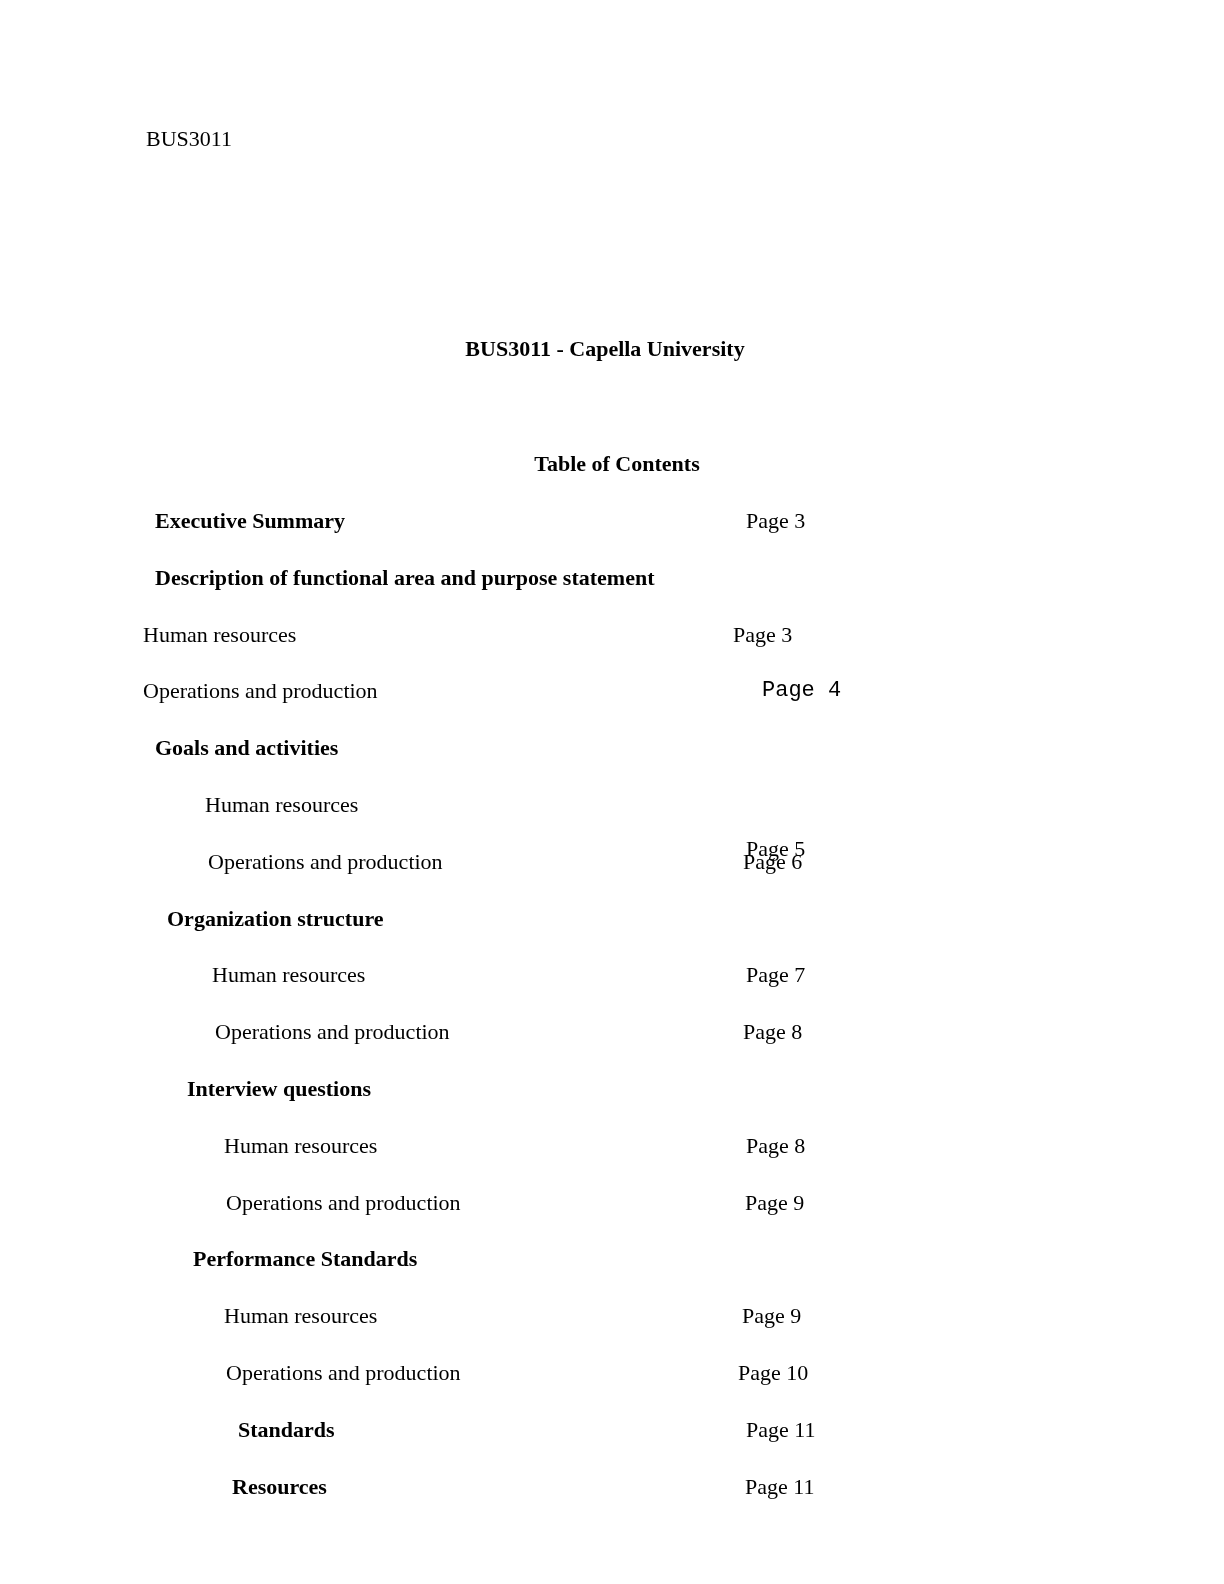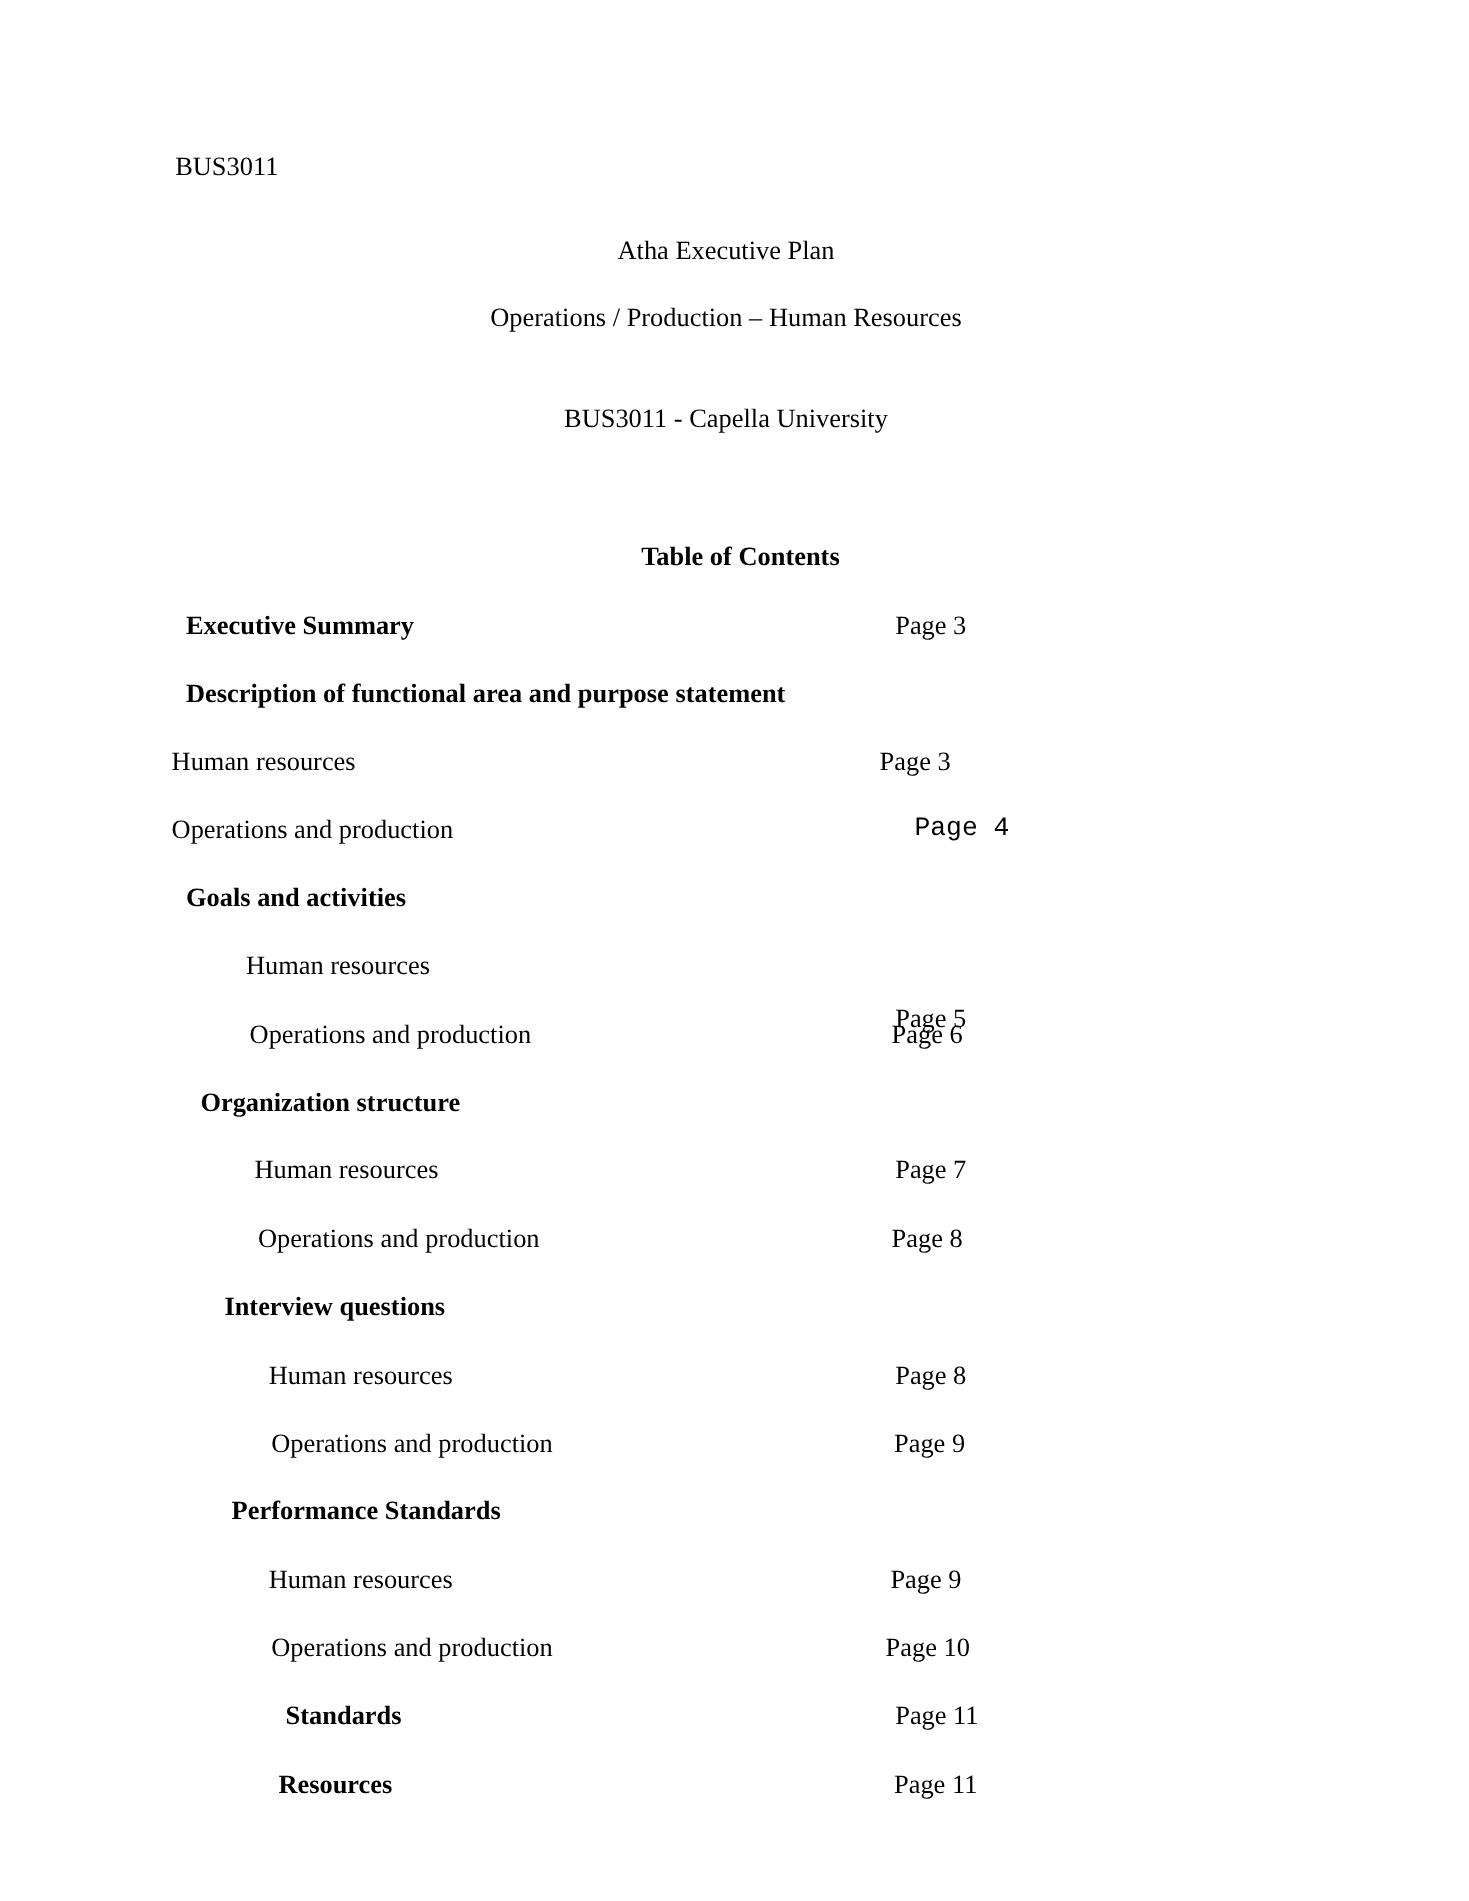--- a/index.html
+++ b/index.html
@@ -26,21 +26,21 @@
     position: absolute;
     left: 0;
     width: 1210px;
     text-align: center;
     white-space: nowrap;
   }
   .bold { font-weight: bold; margin-left: 12px; }
   .course-code { top: 128px; left: 120px; margin-left: 26px; }
   .title-line1 { top: 198px; }
   .title-line2 { top: 254px; }
-  .title-line3 { top: 338px; }
+  .title-line3 { top: 338px; font-weight: bold; }
   .toc-heading { top: 453px; }
   .toc-row {
     position: absolute;
     left: 0;
     width: 100%;
     height: 34px;
   }
   .toc-label {
     position: absolute;
     top: 0;
@@ -52,23 +52,21 @@
     white-space: nowrap;
   }
 </style>
 </head>
 <body>
 
 <div class="page">
 
   <div class="abs course-code">BUS3011</div>
 
-  <div class="centered title-line1">Atha Executive Plan</div>
 
-  <div class="centered title-line2">Operations / Production – Human Resources</div>
 
   <div class="centered title-line3">BUS3011 - Capella University</div>
 
   <div class="centered bold toc-heading">Table of Contents</div>
 
   <div id="toc-rows">
   <div class="toc-row" style="top: 510px;">
     <span class="toc-label bold" style="left: 143px;">Executive Summary</span>
     <span class="toc-page" style="left: 746px;">Page 3</span>
   </div>

